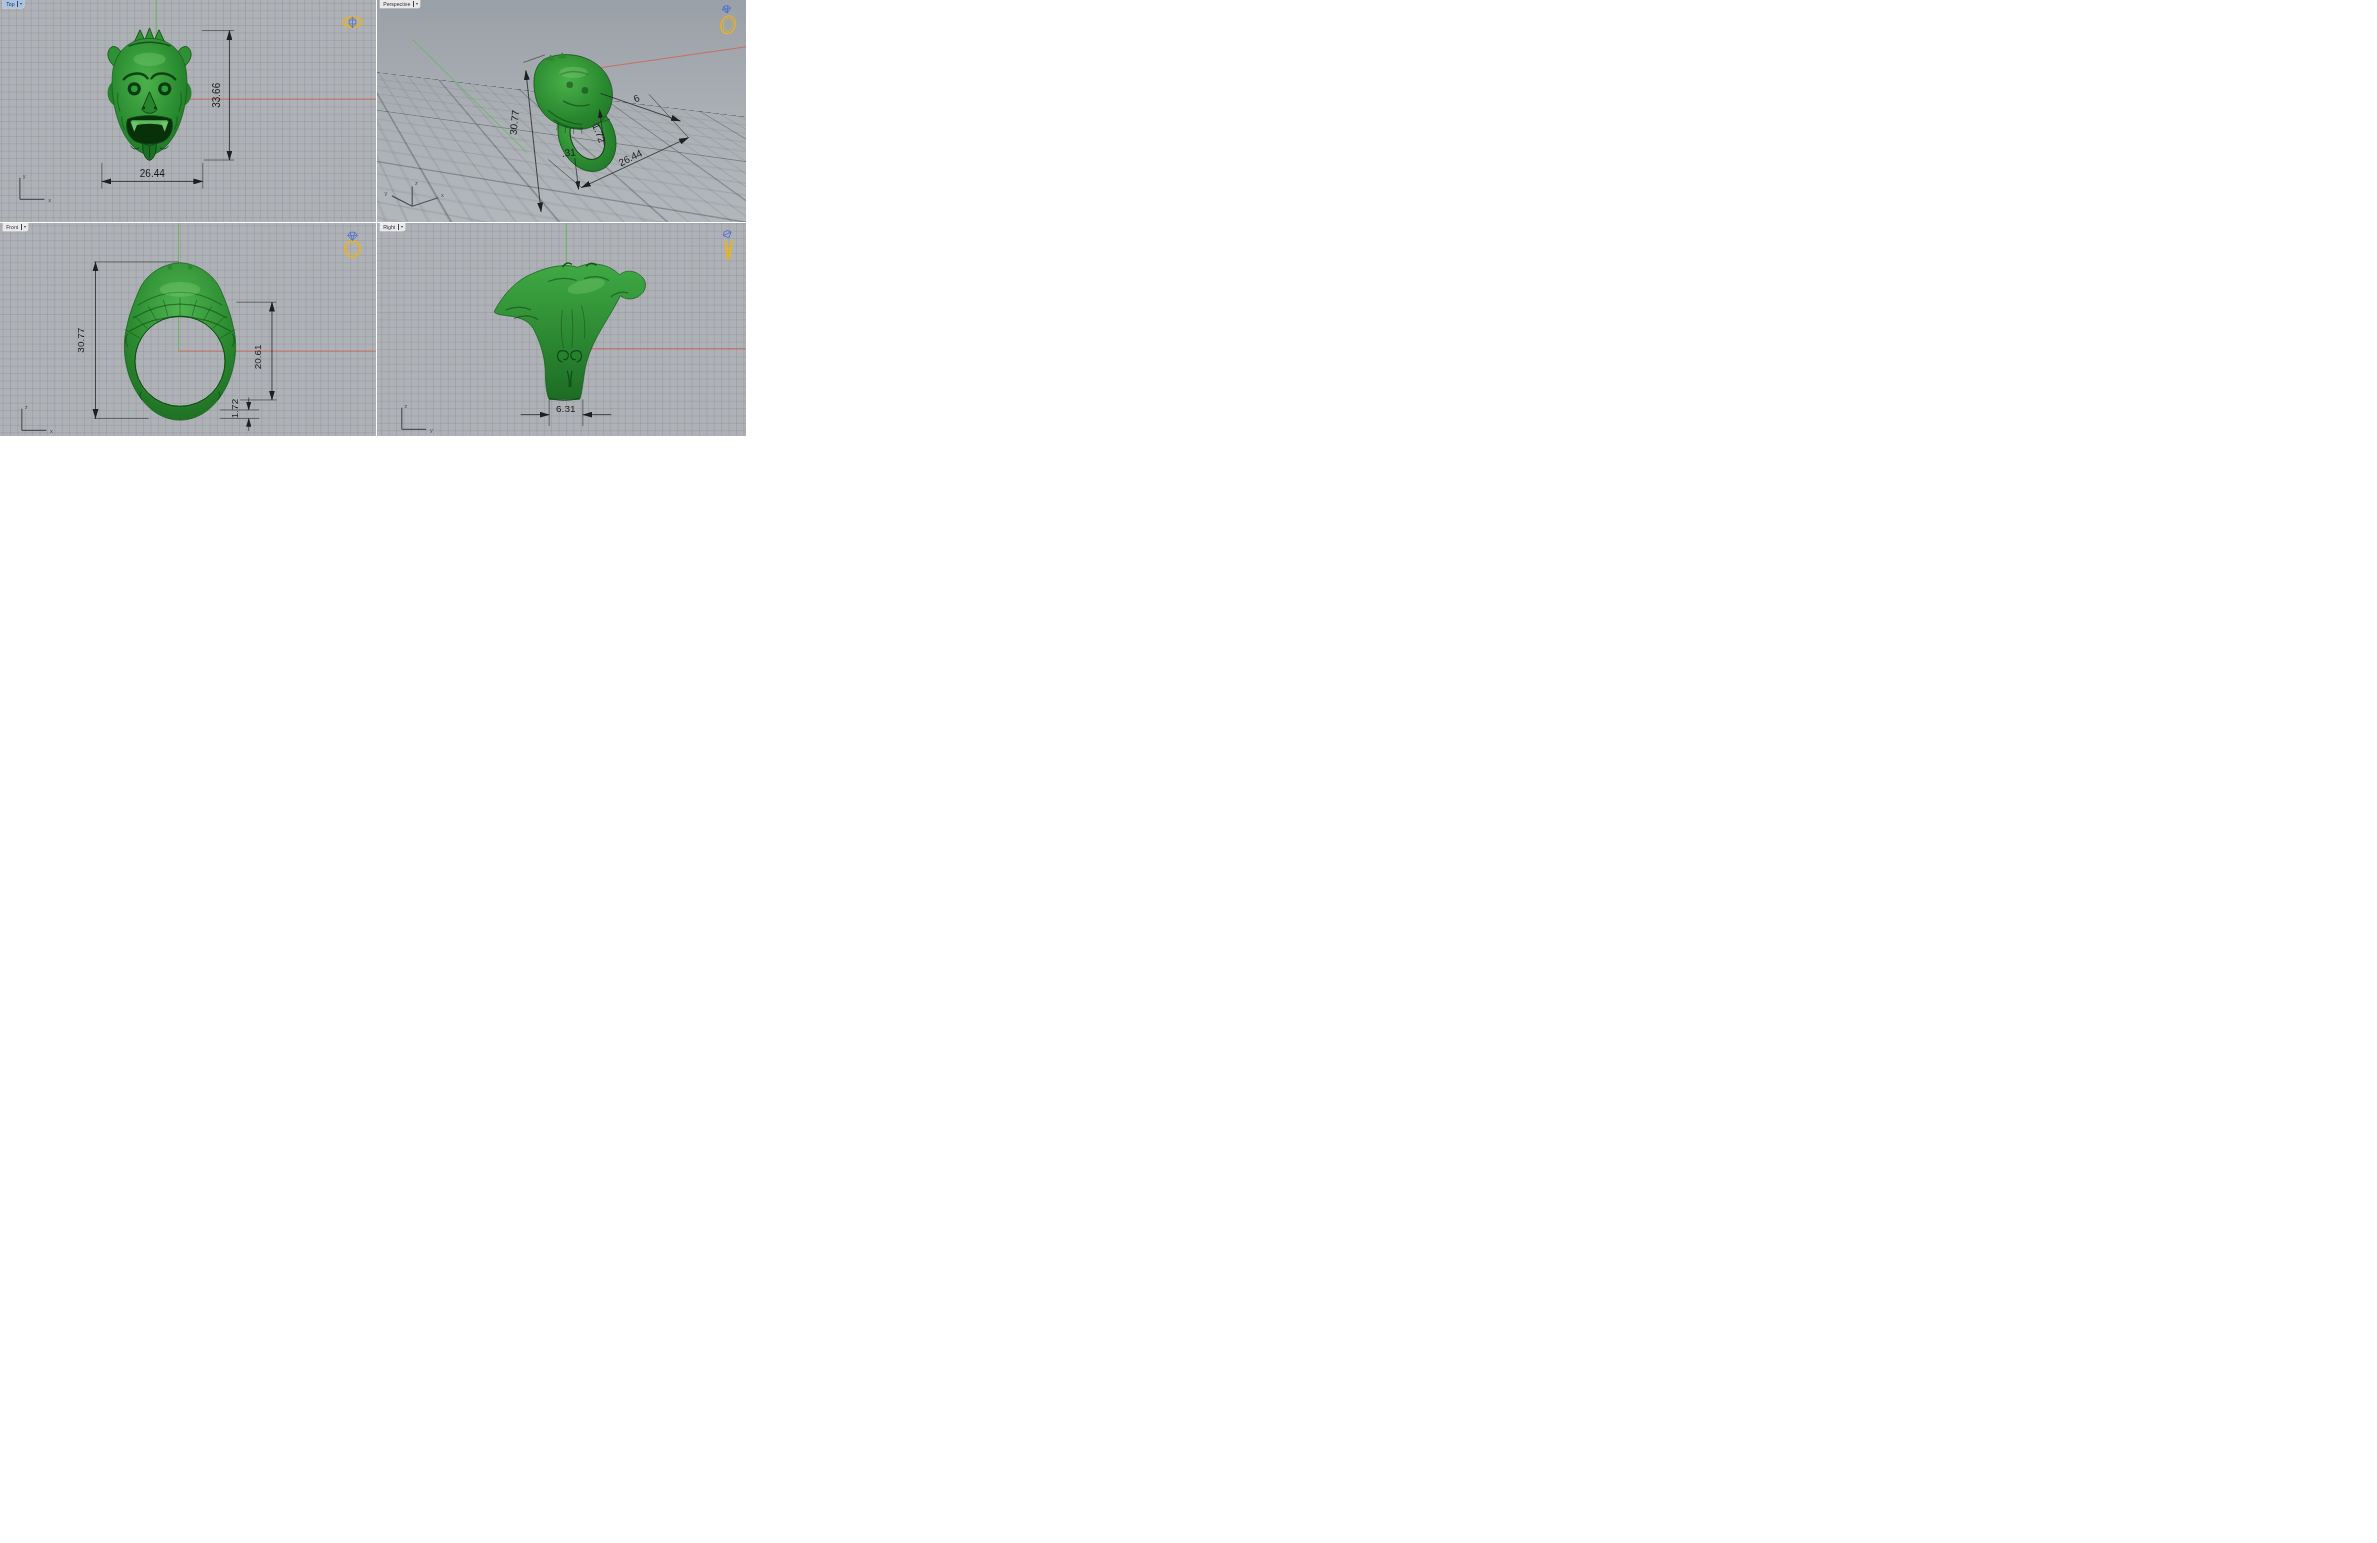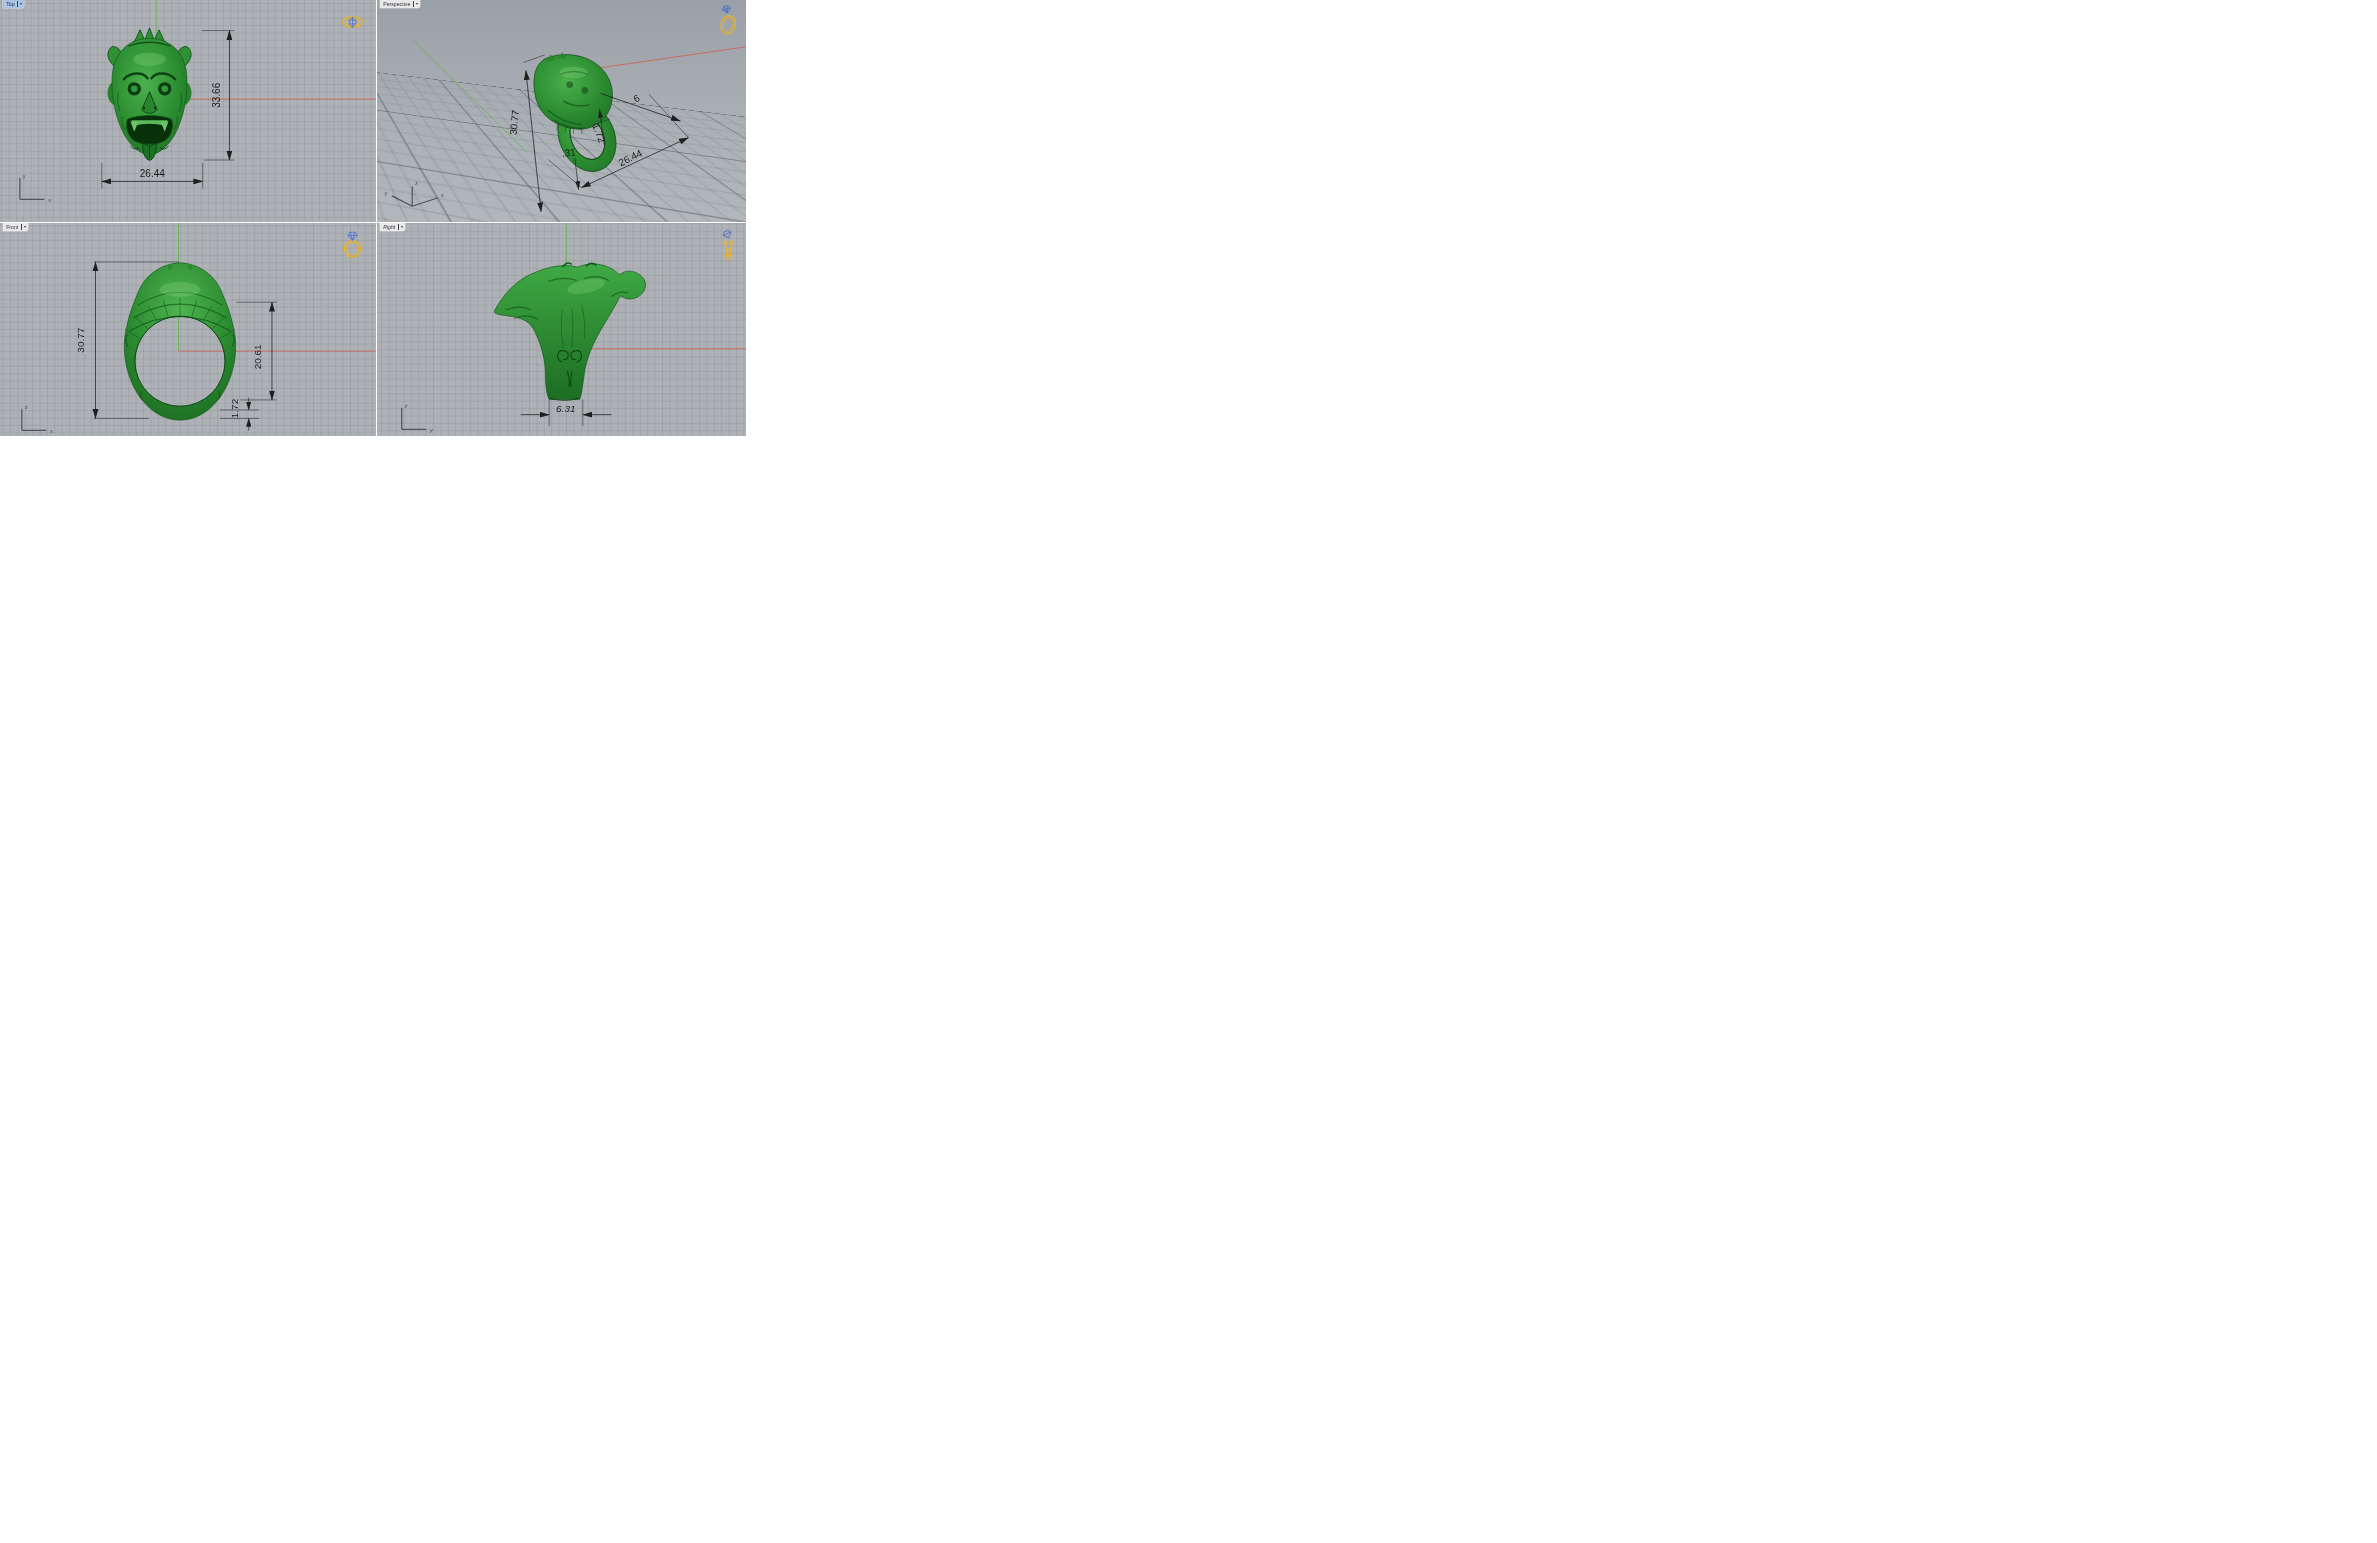--- a/index.html
+++ b/index.html
@@ -11,21 +11,21 @@
       linear-gradient(rgba(70,76,84,.28) 0.5px, transparent 0.5px),
       linear-gradient(90deg, rgba(70,76,84,.28) 0.5px, transparent 0.5px),
       linear-gradient(rgba(70,76,84,.13) 0.5px, transparent 0.5px),
       linear-gradient(90deg, rgba(70,76,84,.13) 0.5px, transparent 0.5px);
     background-size:37px 37px,37px 37px,7.4px 7.4px,7.4px 7.4px;
   }
   #vp-top{left:0;top:0;width:376px;height:222px;background-position:149px 99px;}
   #vp-persp{left:377px;top:0;width:369px;height:222px;
     background:linear-gradient(#9aa0a7,#abb0b5 55%,#b2b7bc);}
   #vp-front{left:0;top:223px;width:376px;height:213px;background-position:180px 128px;}
-  #vp-right{left:377px;top:223px;width:369px;height:213px;background-position:189px 126px;font-style:italic;}
+  #vp-right{left:377px;top:223px;width:369px;height:213px;background-position:189px 126px;}
   .ground{position:absolute;left:-266px;top:40px;width:1236px;height:808px;
     transform-origin:0 0;transform:perspective(390px) rotateX(61deg) rotateZ(14deg);
     background-image:
       linear-gradient(rgba(60,66,74,.35) 0.7px, transparent 0.7px),
       linear-gradient(90deg, rgba(60,66,74,.35) 0.7px, transparent 0.7px),
       linear-gradient(rgba(60,66,74,.16) 0.5px, transparent 0.5px),
       linear-gradient(90deg, rgba(60,66,74,.16) 0.5px, transparent 0.5px);
     background-size:57px 57px,57px 57px,11.4px 11.4px,11.4px 11.4px;}
   .vp-tab{position:absolute;left:2.9px;top:0;display:flex;align-items:center;height:8px;
     padding:0 2.4px 0 3.3px;background:#e9e9e9;border-radius:0 0 1.9px 0;z-index:30;

